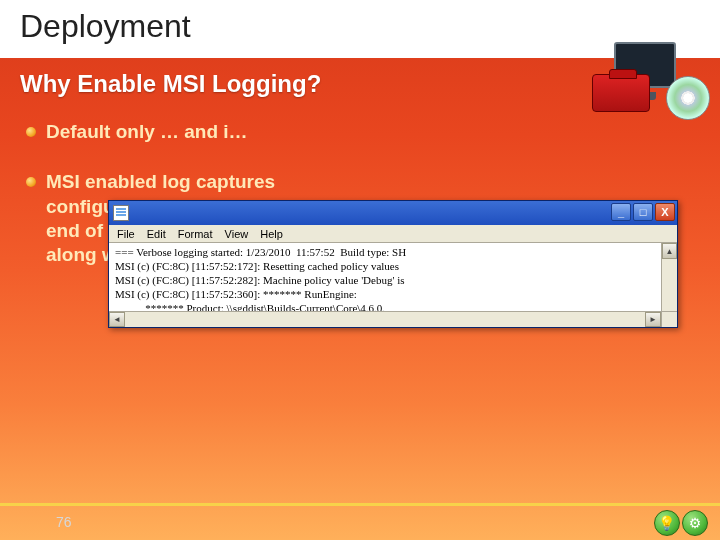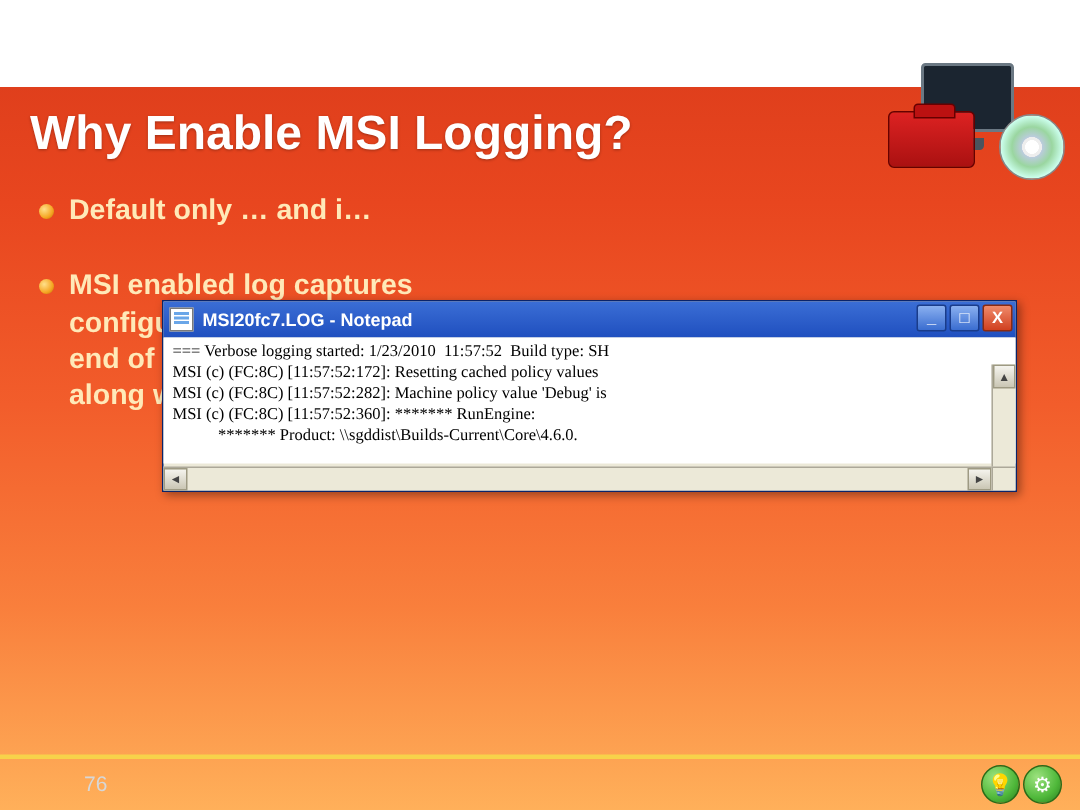--- a/index.html
+++ b/index.html
@@ -6,21 +6,21 @@
   body { width: 720px; height: 540px; overflow: hidden; font-family: "Segoe UI", Arial, sans-serif; position: relative; background: #000; }
   .slide { width: 720px; height: 540px; position: relative; background: linear-gradient(180deg, #d93a1a 0%, #e8461f 25%, #f25d2b 50%, #f97f3c 75%, #ffb05a 100%); }
   .title-bar { background: #fff; height: 58px; padding: 8px 20px 0 20px; position: relative; }
   .title-bar h1 { font-size: 32px; font-weight: 400; color: #222; }
   .hw-art { position: absolute; right: 8px; top: 38px; width: 120px; height: 80px; }
   .monitor { position: absolute; left: 22px; top: 4px; width: 62px; height: 46px; background: #1b2530; border: 2px solid #6b7883; border-radius: 3px; }
   .monitor::after { content: ""; position: absolute; left: 22px; top: 48px; width: 18px; height: 8px; background: #4a545e; border-radius: 0 0 3px 3px; }
   .toolbox { position: absolute; left: 0px; top: 36px; width: 58px; height: 38px; background: linear-gradient(#d22, #a11); border: 1px solid #600; border-radius: 4px; }
   .toolbox::before { content: ""; position: absolute; top: -6px; left: 16px; width: 26px; height: 8px; background: #b11; border-radius: 3px 3px 0 0; border: 1px solid #600; }
   .disc-cd { position: absolute; right: 2px; top: 38px; width: 44px; height: 44px; border-radius: 50%; background: radial-gradient(circle, #fff 0 15%, #eee 16% 22%, #bcd 23%, #9ad6a0 45%, #cfe 70%, #bbb 100%); border: 1px solid #888; }
-  .subtitle { color: #fff; font-size: 32px; font-weight: 700; padding: 12px 20px 0 20px; text-shadow: 0 1px 2px rgba(0,0,0,0.3); }
+  .subtitle { color: #fff; font-size: 24px; font-weight: 700; padding: 12px 20px 0 20px; text-shadow: 0 1px 2px rgba(0,0,0,0.3); }
   .content { padding: 22px 30px 0 46px; }
   .bullet { position: relative; color: #fff; margin-bottom: 26px; max-width: 300px; }
   .bullet::before { content: ""; position: absolute; left: -20px; top: 7px; width: 10px; height: 10px; background: radial-gradient(circle at 35% 35%, #ffe08a, #f5a623 60%, #b86e00); border-radius: 50%; }
   .b1 { font-size: 20px; color: #fff; line-height: 1.25; font-weight: 400; }
   .b2 { font-size: 19px; color: #ffe9b8; line-height: 1.28; font-weight: 600; }
   .b3 { font-size: 19px; color: #ffe9b8; line-height: 1.28; font-weight: 600; }
 
   
   .notepad { position: absolute; left: 108px; top: 200px; width: 570px; height: 128px; background: #ece9d8; border: 1px solid #0a246a; box-shadow: 2px 2px 6px rgba(0,0,0,0.4); font-family: Tahoma, sans-serif; font-size: 11px; }
   .np-title { height: 24px; background: linear-gradient(#3b6ed5, #1f4fbf); display: flex; align-items: center; padding: 0 4px; color: #fff; position: relative; }
@@ -43,43 +43,50 @@
   .page-num { position: absolute; left: 14px; bottom: 10px; color: #d7d7d7; font-size: 14px; margin-left: 42px; }
   .foot-icons { position: absolute; right: 12px; bottom: 4px; display: flex; gap: 2px; }
   .fi { width: 26px; height: 26px; border-radius: 50%; background: radial-gradient(circle at 35% 30%, #9de27f, #4fb83a 60%, #2a7a1e); display:flex;align-items:center;justify-content:center;color:#fff;font-size:14px; border:1px solid #2a6a18; }
 </style>
 </head>
 <body>
 
 <div class="slide">
 
   <div class="title-bar">
+    <h1>Deployment</h1>
     <div class="hw-art">
       <div class="monitor"></div>
       <div class="toolbox"></div>
       <div class="disc-cd"></div>
     </div>
   </div>
 
   <div class="subtitle">Why Enable MSI Logging?</div>
 
   <div class="content">
     <div class="bullet b2">Default only … and i…</div>
     <div class="bullet b3">MSI enabled log captures configuration details, start and end of each custom action, along with error message</div>
   </div>
 
   <div class="notepad">
     <div class="np-title">
       <div class="np-icon"></div>
-      <span class="np-title-text">MSI20fc7.LOG - Notepad</span>
       <div class="np-btns">
         <div class="np-btn">_</div>
         <div class="np-btn">□</div>
         <div class="np-btn close">X</div>
       </div>
+    </div>
+    <div class="np-menu">
+      <span>File</span>
+      <span>Edit</span>
+      <span>Format</span>
+      <span>View</span>
+      <span>Help</span>
     </div>
     <div class="np-body"><span>=== Verbose logging started: 1/23/2010  11:57:52  Build type: SH</span>
 <span>MSI (c) (FC:8C) [11:57:52:172]: Resetting cached policy values</span>
 <span>MSI (c) (FC:8C) [11:57:52:282]: Machine policy value 'Debug' is</span>
 <span>MSI (c) (FC:8C) [11:57:52:360]: ******* RunEngine:</span>
 <span>           ******* Product: \\sgddist\Builds-Current\Core\4.6.0.</span></div>
     <div class="np-scroll-r">
       <div class="arr">▲</div>
     </div>
     <div class="np-scroll-b">

